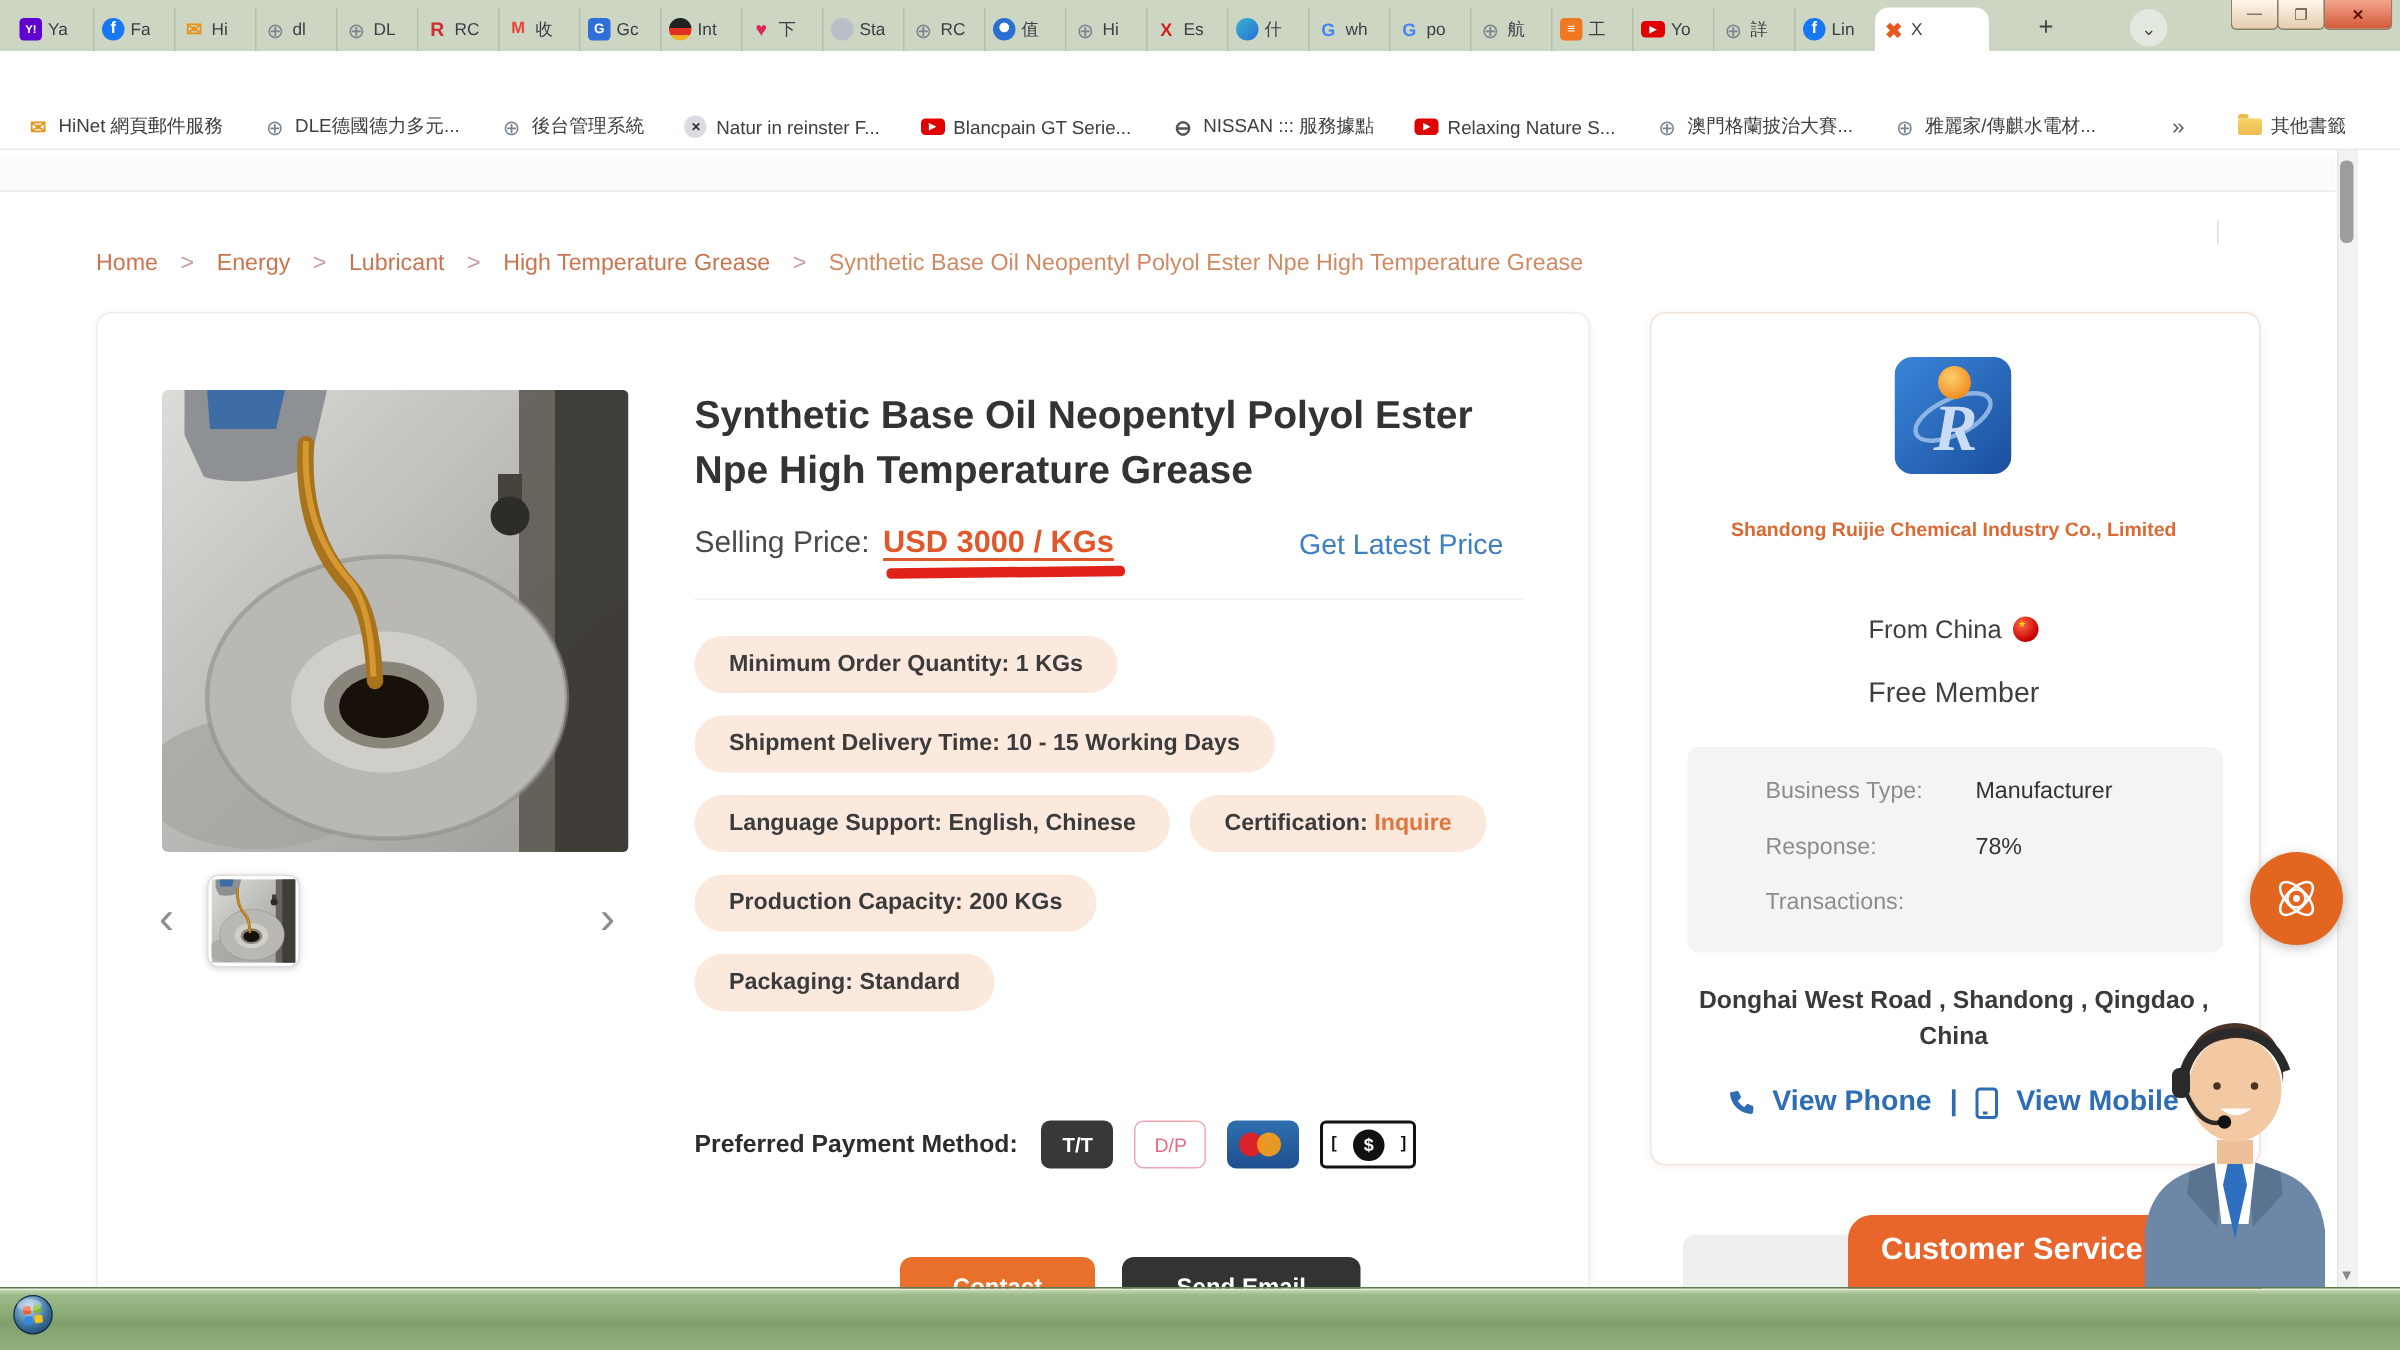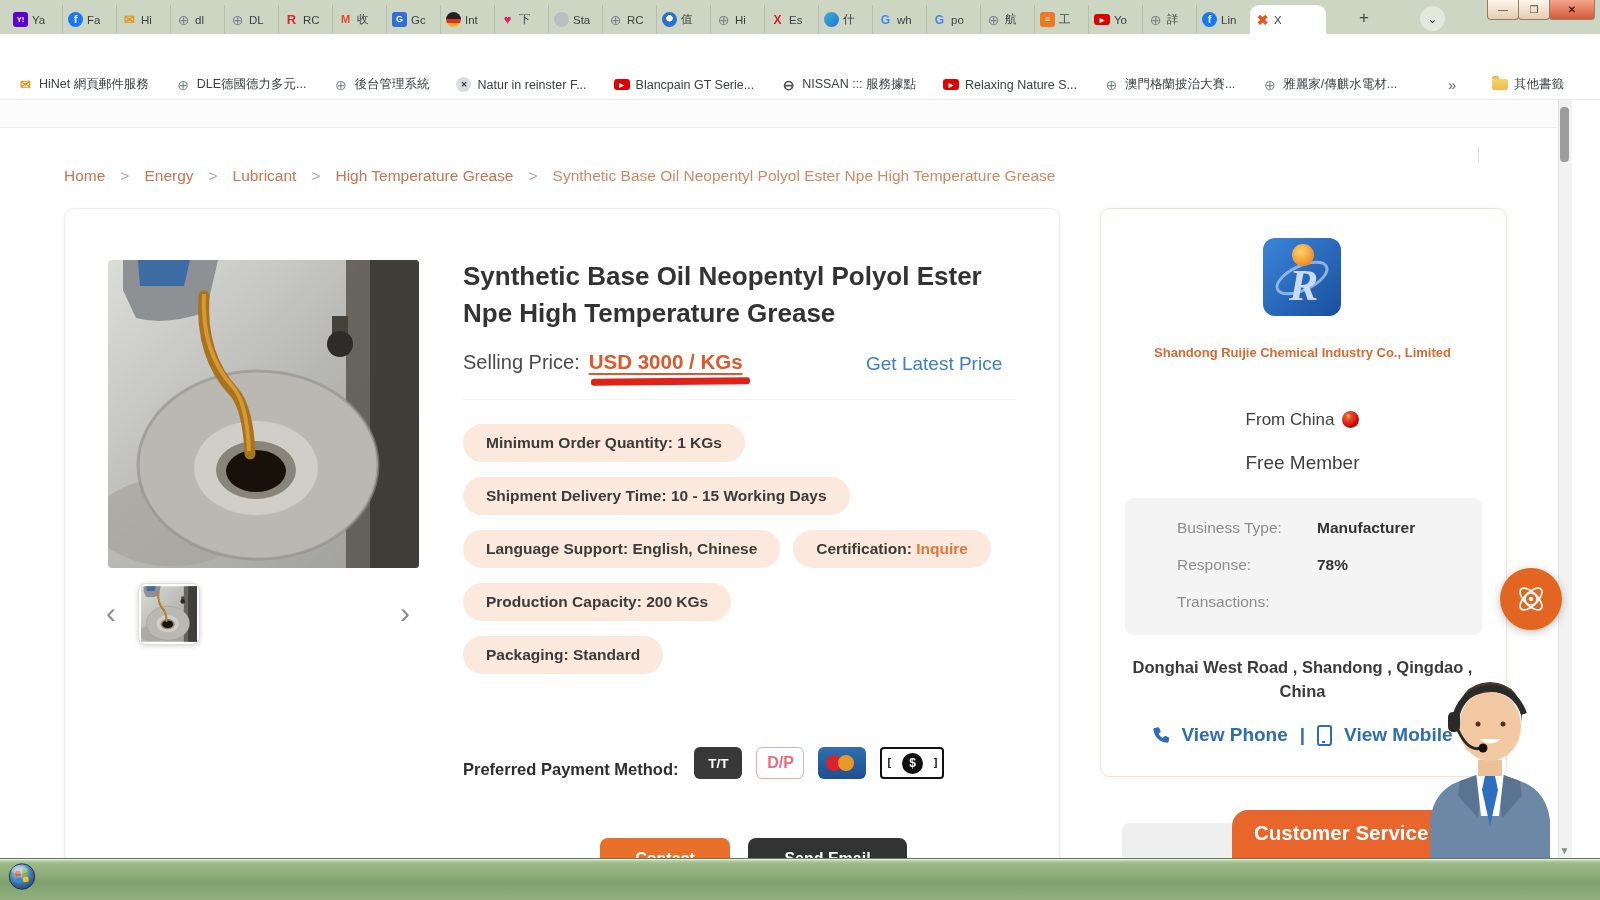--- a/index.html
+++ b/index.html
@@ -93,25 +93,25 @@
   #redmark{position:absolute;left:591px;top:378px;width:159px;height:7px;background:#e02218;border-radius:3px;transform:rotate(-.6deg)}
   #getlatest{position:absolute;left:866px;top:353px;font-size:19px;color:#3e7fc1}
   #pricediv{position:absolute;left:463px;top:399px;width:553px;height:1px;background:#f2f2f2}
 
   #chips{position:absolute;left:463px;top:424px;width:575px;display:flex;flex-direction:column;gap:15px}
   .crow{display:flex;gap:13px}
   .chip{height:38px;display:inline-flex;align-items:center;padding:0 23px;border-radius:20px;background:#fbe9dd;
         font-size:15.5px;font-weight:700;color:#3b3b3b;white-space:pre}
   .chip-link{color:#e0763c}
 
-  #payrow{position:absolute;left:463px;top:747px;display:flex;align-items:flex-end;gap:14px}
+  #payrow{position:absolute;left:463px;top:747px;display:flex;align-items:center;gap:14px}
   #paylabel{font-size:16.5px;font-weight:700;color:#2d2d2d;margin-right:2px}
   .paybadge{height:32px;border-radius:6px;display:flex;align-items:center;justify-content:center;box-sizing:border-box}
   #tt{width:48px;background:#383838;color:#fff;font-weight:700;font-size:13.5px}
-  #dp{width:48px;background:#fff;border:1.5px solid #f2a7b4;color:#ec6a80;font-weight:700;font-size:16px}
+  #dp{width:48px;background:#fff;border:1.5px solid #f2a7b4;color:#ec6a80;font-weight:400;font-size:13px}
   #mc{width:48px;background:linear-gradient(#2f6fae,#1e4f8f);position:relative}
   #mc::before,#mc::after{content:"";position:absolute;top:8px;width:16px;height:16px;border-radius:50%}
   #mc::before{left:8px;background:#d9222a}
   #mc::after{left:20px;background:#f79e1b;opacity:.92}
   #cash{width:64px;background:#fff;border:2.5px solid #111;border-radius:4px;position:relative}
   #cash .coin{width:21px;height:21px;border-radius:50%;background:#111;color:#fff;font-weight:700;font-size:12px;
         display:flex;align-items:center;justify-content:center}
   #cash::before,#cash::after{color:#111;font-weight:700;font-size:11px;position:absolute;top:7px}
   #cash::before{content:"[";left:5px}
   #cash::after{content:"]";right:5px}
@@ -128,21 +128,21 @@
   #sellername{position:absolute;left:1120px;top:340px;width:365px;text-align:center;font-size:13px;line-height:26px;
               font-weight:700;color:#d96a33}
   #fromrow{position:absolute;left:1120px;top:410px;width:365px;text-align:center;font-size:17px;color:#3f3f3f}
   .flagball{display:inline-block;width:17px;height:17px;border-radius:50%;vertical-align:-3px;margin-left:8px;
             background:radial-gradient(circle at 35% 30%,#ff6a48,#c40000 70%);position:relative}
   .flagball::before{content:"★";position:absolute;left:3px;top:1px;font-size:6px;color:#ffde00}
   #freemember{position:absolute;left:1120px;top:452px;width:365px;text-align:center;font-size:19px;color:#3f3f3f}
   #statsbox{position:absolute;left:1125px;top:498px;width:357px;height:137px;background:#f4f4f4;border-radius:8px}
   .statrow{position:absolute;left:1177px;width:320px;display:flex}
   .statlabel{width:140px;font-size:15.5px;color:#8c8c8c}
-  .statvalue{font-size:15.5px;font-weight:700;color:#333}
+  .statvalue{font-size:15.5px;font-weight:400;color:#333}
   #selleraddr{position:absolute;left:1130px;top:655px;width:345px;text-align:center;font-size:16.5px;line-height:24px;
               font-weight:700;color:#3a3a3a}
   #contactlinks{position:absolute;left:1100px;top:724px;width:405px;display:flex;align-items:center;justify-content:center;
               gap:12px;font-size:19px;font-weight:700;color:#2e6db4}
   .mobicon{width:11px;height:17px;border:2px solid #2e6db4;border-radius:3px;position:relative}
   .mobicon::after{content:"";position:absolute;bottom:1px;left:3px;width:3px;height:1.6px;background:#2e6db4}
 
   #floatbtn{position:absolute;left:1500px;top:568px;width:62px;height:62px;border-radius:50%;background:#e2661f;
             box-shadow:0 2px 8px rgba(0,0,0,.25);display:flex;align-items:center;justify-content:center;z-index:6}
   #graycard{position:absolute;left:1122px;top:823px;width:150px;height:60px;background:#efefef;border-radius:8px}

